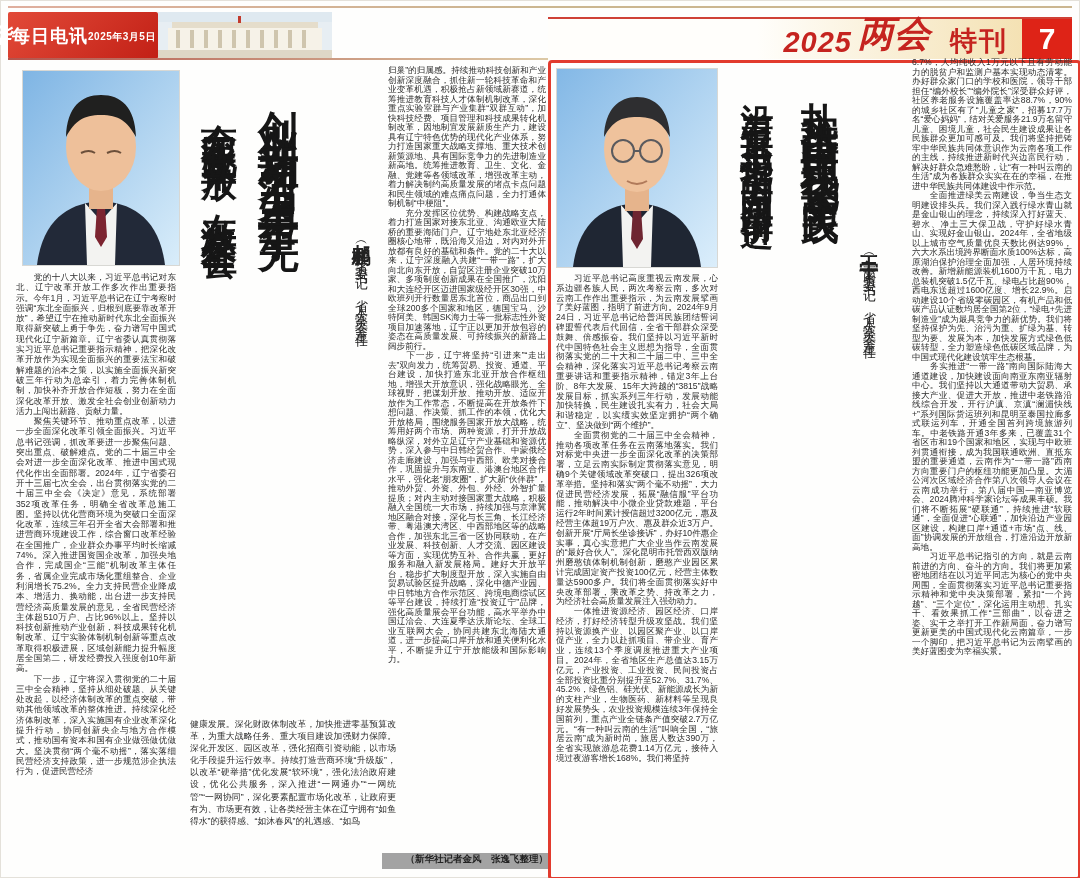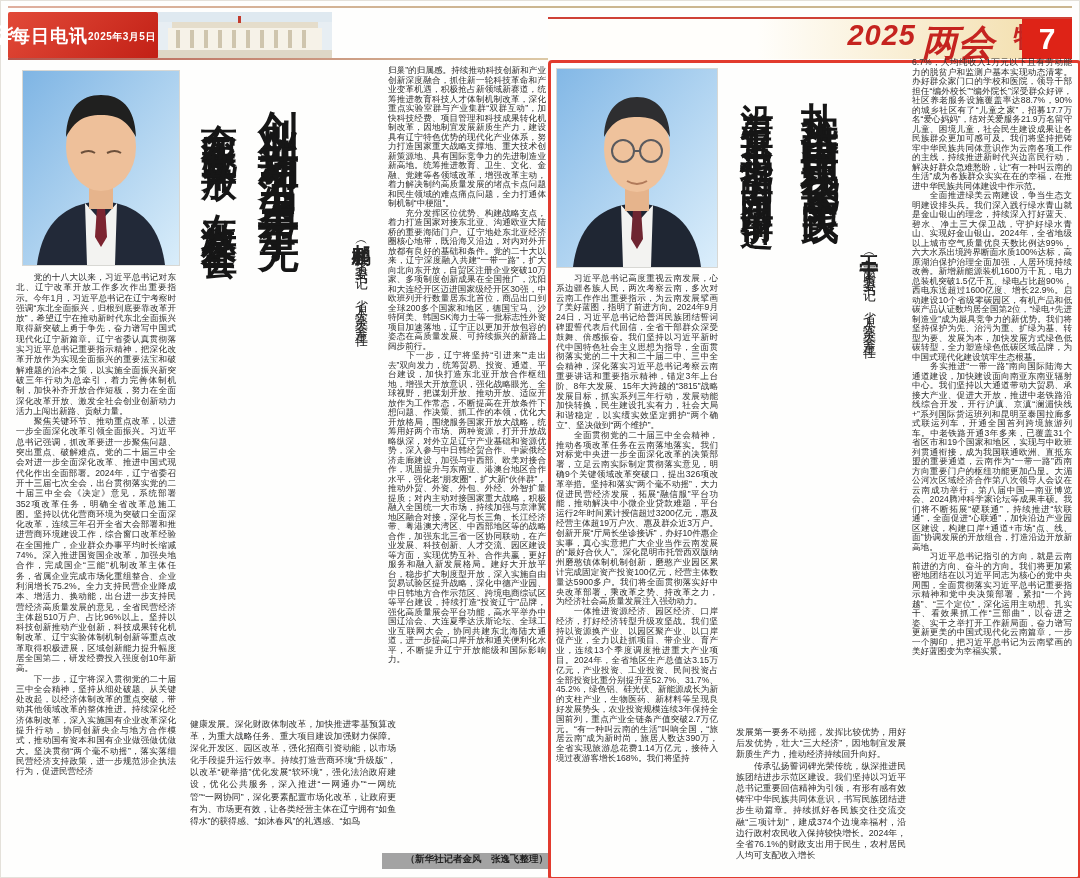--- a/index.html
+++ b/index.html
@@ -9,22 +9,22 @@
   
   .top-rule{left:8px;top:6px;width:1064px;height:2px;background:linear-gradient(to right,#dfae9d,#cbb690,#cbb690);}
   .masthead{left:8px;top:12px;width:150px;height:47px;background:linear-gradient(135deg,#e24a38,#c22016);
             color:#fff;display:flex;flex-direction:row;justify-content:center;align-items:center;border-radius:2px;}
   .masthead .mh-title{font-size:18px;font-weight:bold;letter-spacing:1px;line-height:20px;white-space:nowrap;}
   .masthead .mh-script{font-style:italic;font-size:21px;font-family:"Liberation Serif",serif;}
   .masthead .mh-date{font-size:10px;font-weight:bold;letter-spacing:.5px;margin-top:2px;white-space:nowrap;}
   .building{left:158px;top:12px;width:174px;height:47px;}
   .header-bottom-rule{left:8px;top:58px;width:540px;height:2px;background:linear-gradient(to right,#b3544c,#dcc9a6);}
   .banner{left:548px;top:17px;width:524px;height:42px;border-top:2px solid #cf4136;
-          background:linear-gradient(to right,#fffefb 40%,#f2dca6);display:flex;align-items:flex-start;justify-content:flex-end;
-          box-sizing:border-box;color:#c5231f;}
+          background:linear-gradient(to right,#fffefb 40%,#f2dca6);display:flex;align-items:flex-end;justify-content:flex-end;
+          padding-right:64px;box-sizing:border-box;color:#c5231f;}
   .banner .b-year{font-size:29px;font-weight:bold;font-style:italic;letter-spacing:1px;}
   .banner .b-event{font-size:36px;font-weight:bold;font-style:italic;font-family:"Liberation Serif",serif;margin:0 20px 0 6px;}
   .banner .b-suffix{font-size:27px;font-weight:bold;letter-spacing:2px;}
   .pagenum{left:1022px;top:19px;width:50px;height:40px;background:#de2317;color:#fff;display:flex;
            align-items:center;justify-content:center;font-size:30px;font-weight:bold;}
   
   .vtext{writing-mode:vertical-rl;}
   .hl{font-weight:bold;color:#161616;font-family:"DejaVu Sans",sans-serif;}
   .kicker-left{left:194px;top:95px;font-size:36px;letter-spacing:6px;}
   .title-left{left:252px;top:78px;font-size:41px;letter-spacing:10px;}
@@ -162,21 +162,19 @@
   <div class="abs vtext hl kicker-right">沿着习近平总书记指引的方向阔步前进</div>
   <div class="abs vtext hl title-right">扎实推进中国式现代化云南实践</div>
 
   <div class="abs vtext byline byline-r">
     <span class="byline-name">王宁</span><span class="byline-role">（云南省委书记、省人大常委会主任）</span>
   </div>
 
   <div class="abs col col-ra">　　习近平总书记高度重视云南发展，心系边疆各族人民，两次考察云南，多次对云南工作作出重要指示，为云南发展擘画了美好蓝图，指明了前进方向。2024年9月24日，习近平总书记给普洱民族团结誓词碑盟誓代表后代回信，全省干部群众深受鼓舞、倍感振奋。我们坚持以习近平新时代中国特色社会主义思想为指导，全面贯彻落实党的二十大和二十届二中、三中全会精神，深化落实习近平总书记考察云南重要讲话和重要指示精神，锚定3年上台阶、8年大发展、15年大跨越的“3815”战略发展目标，抓实系列三年行动，发展动能加快转换，民生建设扎实有力，社会大局和谐稳定，以实绩实效坚定拥护“两个确立”、坚决做到“两个维护”。
 　　全面贯彻党的二十届三中全会精神，推动各项改革任务在云南落地落实。我们对标党中央进一步全面深化改革的决策部署，立足云南实际制定贯彻落实意见，明确9个关键领域改革突破口，提出326项改革举措。坚持和落实“两个毫不动摇”，大力促进民营经济发展，拓展“融信服”平台功能，推动解决中小微企业贷款难题，平台运行2年时间累计授信超过3200亿元，惠及经营主体超19万户次、惠及群众近3万户。创新开展“厅局长坐诊接诉”，办好10件惠企实事，真心实意把广大企业当作云南发展的“最好合伙人”。深化昆明市托管西双版纳州磨憨镇体制机制创新，磨憨产业园区累计完成固定资产投资100亿元，经营主体数量达5900多户。我们将全面贯彻落实好中央改革部署，乘改革之势、持改革之力，为经济社会高质量发展注入强劲动力。
 　　一体推进资源经济、园区经济、口岸经济，打好经济转型升级攻坚战。我们坚持以资源换产业、以园区聚产业、以口岸促产业，全力以赴抓项目、带企业、育产业，连续13个季度调度推进重大产业项目。2024年，全省地区生产总值达3.15万亿元，产业投资、工业投资、民间投资占全部投资比重分别提升至52.7%、31.7%、45.2%，绿色铝、硅光伏、新能源成长为新的支柱产业，生物医药、新材料等呈现良好发展势头，农业投资规模连续3年保持全国前列，重点产业全链条产值突破2.7万亿元。“有一种叫云南的生活”叫响全国，“旅居云南”成为新时尚，旅居人数达390万，全省实现旅游总花费1.14万亿元，接待入境过夜游客增长168%。我们将坚持</div>
-  <div class="abs col band-r">发展第一要务不动摇，发挥比较优势，用好后发优势，壮大“三大经济”，因地制宜发展新质生产力，推动经济持续回升向好。
-　　传承弘扬誓词碑光荣传统，纵深推进民族团结进步示范区建设。我们坚持以习近平总书记重要回信精神为引领，有形有感有效铸牢中华民族共同体意识，书写民族团结进步生动篇章。持续抓好各民族交往交流交融“三项计划”，建成374个边境幸福村，沿边行政村农民收入保持较快增长。2024年，全省76.1%的财政支出用于民生，农村居民人均可支配收入增长</div>
   <div class="abs col col-rb">6.7%，人均纯收入1万元以下且有劳动能力的脱贫户和监测户基本实现动态清零。办好群众家门口的学校和医院，领导干部担任“编外校长”“编外院长”深受群众好评，社区养老服务设施覆盖率达88.7%，90%的城乡社区有了“儿童之家”，招募17.7万名“爱心妈妈”，结对关爱服务21.9万名留守儿童、困境儿童，社会民生建设成果让各民族群众更加可感可及。我们将坚持把铸牢中华民族共同体意识作为云南各项工作的主线，持续推进新时代兴边富民行动，解决好群众急难愁盼，让“有一种叫云南的生活”成为各族群众实实在在的幸福，在推进中华民族共同体建设中作示范。
 　　全面推进绿美云南建设，争当生态文明建设排头兵。我们深入践行绿水青山就是金山银山的理念，持续深入打好蓝天、碧水、净土三大保卫战，守护好绿水青山、实现好金山银山。2024年，全省地级以上城市空气质量优良天数比例达99%，六大水系出境跨界断面水质100%达标，高原湖泊保护治理全面加强，人居环境持续改善。新增新能源装机1600万千瓦，电力总装机突破1.5亿千瓦、绿电占比超90%，西电东送超过1600亿度、增长22.9%。启动建设10个省级零碳园区，有机产品和低碳产品认证数均居全国第2位，“绿电+先进制造业”成为最具竞争力的新优势。我们将坚持保护为先、治污为重、扩绿为基、转型为要、发展为本，加快发展方式绿色低碳转型，全力塑造绿色低碳区域品牌，为中国式现代化建设筑牢生态根基。
 　　务实推进“一带一路”南向国际陆海大通道建设，加快建设面向南亚东南亚辐射中心。我们坚持以大通道带动大贸易、承接大产业、促进大开放，推进中老铁路沿线综合开发，开行沪滇、京滇“澜湄快线+”系列国际货运班列和昆明至泰国拉廊多式联运列车，开通全国首列跨境旅游列车。中老铁路开通3年多来，已覆盖31个省区市和19个国家和地区，实现与中欧班列贯通衔接，成为我国联通欧洲、直抵东盟的重要通道，云南作为“一带一路”西南方向重要门户的枢纽功能更加凸显。大湄公河次区域经济合作第八次领导人会议在云南成功举行，第八届中国—南亚博览会、2024腾冲科学家论坛等成果丰硕。我们将不断拓展“硬联通”，持续推进“软联通”，全面促进“心联通”，加快沿边产业园区建设，构建口岸+通道+市场“点、线、面”协调发展的开放组合，打造沿边开放新高地。
 　　习近平总书记指引的方向，就是云南前进的方向、奋斗的方向。我们将更加紧密地团结在以习近平同志为核心的党中央周围，全面贯彻落实习近平总书记重要指示精神和党中央决策部署，紧扣“一个跨越”、“三个定位”，深化运用主动想、扎实干、看效果抓工作“三部曲”，以奋进之姿、实干之举打开工作新局面，奋力谱写更新更美的中国式现代化云南篇章，一步一个脚印，把习近平总书记为云南擘画的美好蓝图变为幸福实景。</div>
   <div class="abs credit credit-r">（新华社记者李银　王长山整理）</div>
 
 </div>
 
 </body></html>

